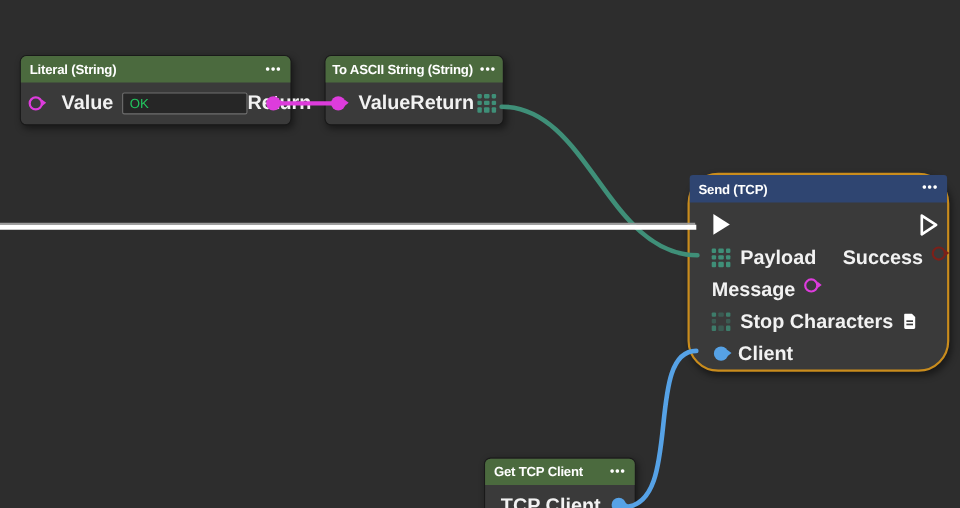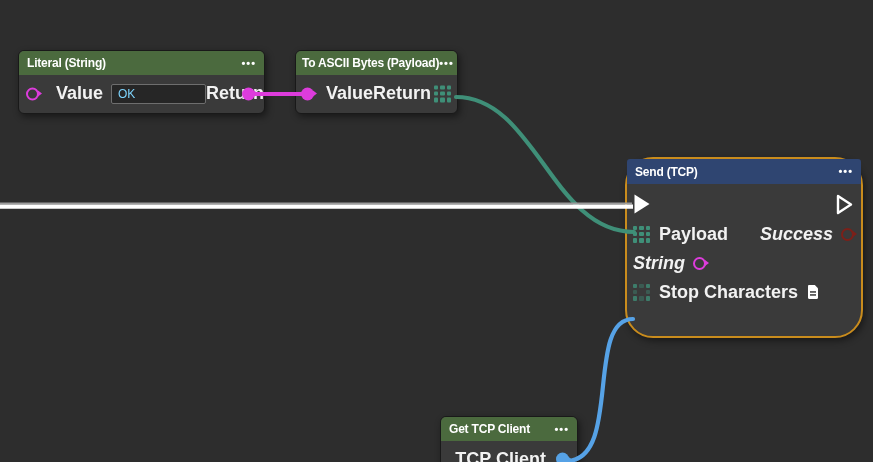--- a/index.html
+++ b/index.html
@@ -49,29 +49,29 @@
     grid-template-rows:repeat(3,1fr);gap:2px;flex:0 0 auto;}
   .pg i{background:var(--teal);border-radius:1px;}
   .pg.hollow i:nth-child(odd){opacity:.78;}
   .pg.hollow i:nth-child(even){opacity:.40;}
   .pg.hollow i:nth-child(5){opacity:0;}
 
   
   .brow{display:flex;align-items:center;height:100%;}
   .plabel{color:var(--label);font-size:18px;font-weight:bold;white-space:nowrap;}
   .mla{margin-left:auto;}
-  .tfield{width:95px;height:20px;margin-left:8px;background:#262626;border:1px solid #6e6e6e;
-    border-radius:2px;color:#7dd3fc;font-size:12px;font-family:"Liberation Sans",sans-serif;
+  .tfield{width:114px;height:20px;margin-left:8px;background:#262626;border:1px solid #6e6e6e;
+    border-radius:2px;color:#22c55e;font-size:12px;font-family:"Liberation Sans",sans-serif;
     padding:0 6px;outline:none;}
 
   
-  .srow{position:absolute;left:6px;right:7px;display:flex;justify-content:space-between;
+  .srow{position:absolute;left:20px;right:7px;display:flex;justify-content:space-between;
     align-items:center;height:22px;gap:24px;}
   .sleft{display:flex;align-items:center;gap:9px;}
-  .sright{display:flex;align-items:center;gap:8px;font-style:italic;}
+  .sright{display:flex;gap:8px;}
   .docicon{display:inline-flex;flex:0 0 auto;}
 
   
   svg.wires{position:absolute;left:0;top:0;pointer-events:none;z-index:5;}
   .wire{fill:none;}
   .w-mag{stroke:var(--magenta);stroke-width:4;stroke-linecap:round;}
   .w-teal{stroke:var(--teal);stroke-width:4.2;stroke-linecap:round;}
   .w-blue{stroke:var(--blue);stroke-width:4.2;stroke-linecap:round;}
   .w-halo{stroke:#9c9c9c;stroke-width:2;}
   .w-white{stroke:var(--flow-white);stroke-width:4.4;}
@@ -94,21 +94,21 @@
         <span class="plabel">Value</span>
         <input class="tfield" type="text" value="OK" style="">
         <span class="plabel mla">Return</span>
       </div>
       <span class="pc fill mag abs pr"></span>
     </div>
   </div>
 
   <div class="node" style="left:295px;top:14px;width:163px;height:64px;">
     <div class="nhead green" style="padding:0 6px;">
-      <span class="ntitle">To ASCII Bytes (Payload)</span>
+      <span class="ntitle">To ASCII String (String)</span>
       <span class="nmenu">•••</span>
     </div>
     <div class="nbody">
       <span class="pc fill mag abs" style="left:5px;"></span>
       <div class="brow" style="padding-left:30px;padding-right:30px;">
         <span class="plabel">Value</span>
         <span class="plabel mla">Return</span>
       </div>
       <span class="pg abs" style="right:6px;">
         <i></i>
@@ -160,21 +160,21 @@
           <span class="plabel">Payload</span>
         </span>
         <span class="sright">
           <span class="plabel">Success</span>
           <span class="pc hollow redp"></span>
         </span>
       </div>
 
       <div class="srow" style="top:68px;">
         <span class="sright">
-          <span class="plabel">String</span>
+          <span class="plabel">Message</span>
           <span class="pc hollow mag"></span>
         </span>
       </div>
 
       <div class="srow" style="top:97px;">
         <span class="sleft">
           <span class="pg hollow">
             <i></i>
               <i></i>
               <i></i>
@@ -189,20 +189,26 @@
           <span class="docicon">
             <svg width="12" height="14" viewBox="0 0 12 14">
               <path d="M1 1.2 C1 .5 1.5 0 2.2 0 L7.8 0 L11 3.2 L11 12.8 C11 13.5 10.5 14 9.8 14 L2.2 14 C1.5 14 1 13.5 1 12.8 Z" fill="#ffffff"></path>
               <rect x="3" y="6.2" width="6" height="1.5" fill="#3a3a3a"></rect>
               <rect x="3" y="9.2" width="6" height="1.5" fill="#3a3a3a"></rect>
             </svg>
           </span>
         </span>
       </div>
 
+      <div class="srow" style="top:126px;">
+        <span class="sleft">
+          <span class="pc fill bluep" style="margin-left:2px;"></span>
+          <span class="plabel">Client</span>
+        </span>
+      </div>
 
     </div>
   </div>
 
   <div class="node" style="left:440px;top:380px;width:138px;height:63px;">
     <div class="nhead green">
       <span class="ntitle">Get TCP Client</span>
       <span class="nmenu">•••</span>
     </div>
     <div class="nbody">

